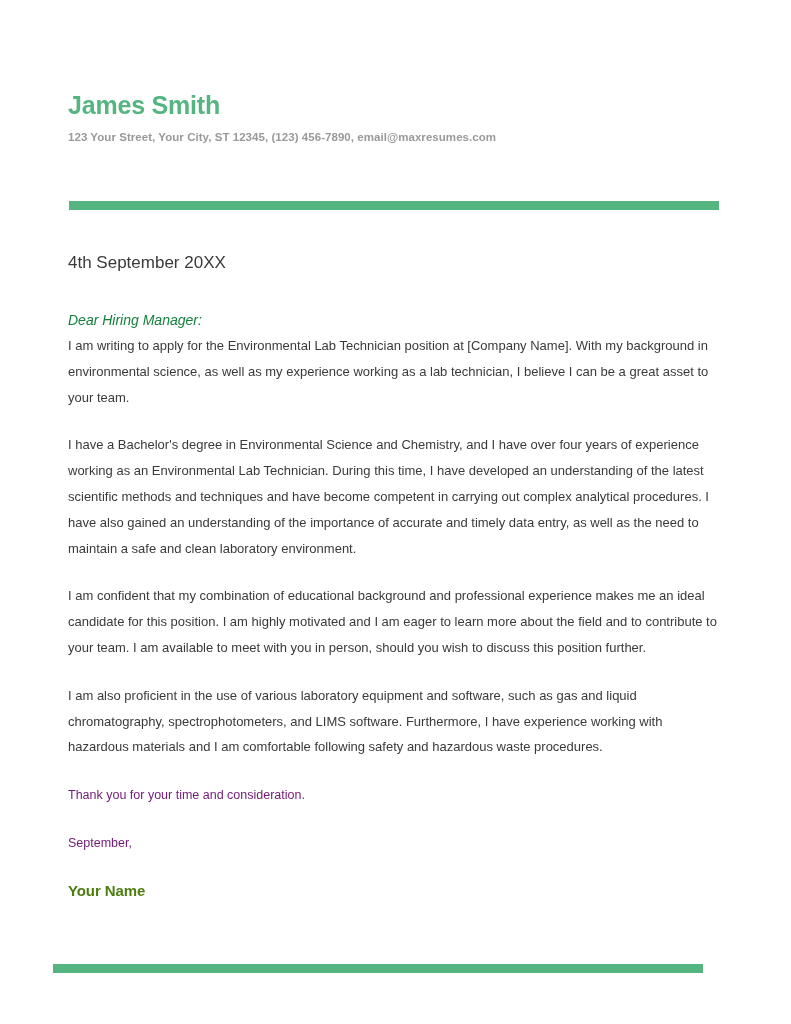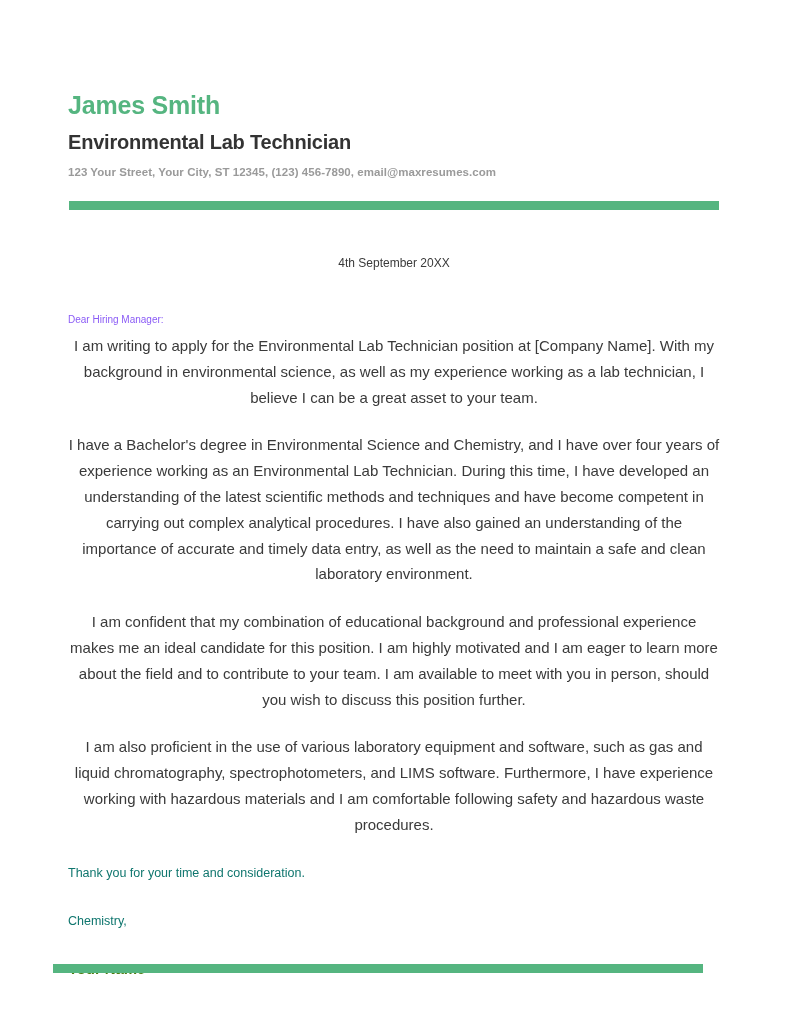--- a/index.html
+++ b/index.html
@@ -73,85 +73,84 @@
   }
 
   
   .letter {
     position: absolute;
     left: 68px;
     top: 218px;
     width: 652px;
   }
   .letter-date {
-    font-size: 12px;
+    font-size: 17px;
     color: #3a3a3a;
     line-height: 18px;
     margin: 0 0 35px 0;
-    text-align: center;
   }
   .salutation {
-    font-size: 10px;
-    color: #8b5cf6;
+    font-size: 14px;
+    color: #15803d;
     line-height: 26px;
     margin: 0;
+    font-style: italic;
   }
   .body-paragraph {
-    font-size: 15px;
+    font-size: 13px;
     color: #3a3a3a;
     line-height: 25.8px;
     margin: 0 0 22px 0;
-    text-align: center;
+    text-align: left;
   }
   .body-paragraph:first-of-type {
     margin-top: 0;
   }
   .closing-line {
     font-size: 12.5px;
-    color: #0f766e;
+    color: #701a75;
     line-height: 26px;
     margin: 0 0 22px 0;
   }
   .signature-name {
     font-size: 15px;
     font-weight: bold;
     color: #4d7c0f;
     line-height: 22px;
     margin: 24px 0 0 0;
     letter-spacing: -0.1px;
   }
 </style>
 </head>
 <body>
 
 <div class="page">
 
   <div class="header">
     <h1 class="applicant-name">James Smith</h1>
-    <h2 class="job-title">Environmental Lab Technician</h2>
     <p class="contact-line">123 Your Street, Your City, ST 12345, (123) 456-7890, email@maxresumes.com</p>
   </div>
 
   <div class="rule-top"></div>
 
   <div class="letter">
     <p class="letter-date">4th September 20XX</p>
 
     <p class="salutation">Dear Hiring Manager:</p>
 
     <p class="body-paragraph">I am writing to apply for the Environmental Lab Technician position at [Company Name]. With my background in environmental science, as well as my experience working as a lab technician, I believe I can be a great asset to your team.</p>
 
     <p class="body-paragraph">I have a Bachelor's degree in Environmental Science and Chemistry, and I have over four years of experience working as an Environmental Lab Technician. During this time, I have developed an understanding of the latest scientific methods and techniques and have become competent in carrying out complex analytical procedures. I have also gained an understanding of the importance of accurate and timely data entry, as well as the need to maintain a safe and clean laboratory environment.</p>
 
     <p class="body-paragraph">I am confident that my combination of educational background and professional experience makes me an ideal candidate for this position. I am highly motivated and I am eager to learn more about the field and to contribute to your team. I am available to meet with you in person, should you wish to discuss this position further.</p>
 
     <p class="body-paragraph">I am also proficient in the use of various laboratory equipment and software, such as gas and liquid chromatography, spectrophotometers, and LIMS software. Furthermore, I have experience working with hazardous materials and I am comfortable following safety and hazardous waste procedures.</p>
 
     <p class="closing-line">Thank you for your time and consideration.</p>
 
-    <p class="closing-line">Chemistry,</p>
+    <p class="closing-line">September,</p>
 
     <p class="signature-name">Your Name</p>
   </div>
 
   <div class="rule-bottom"></div>
 
 </div>
 
 </body></html>

